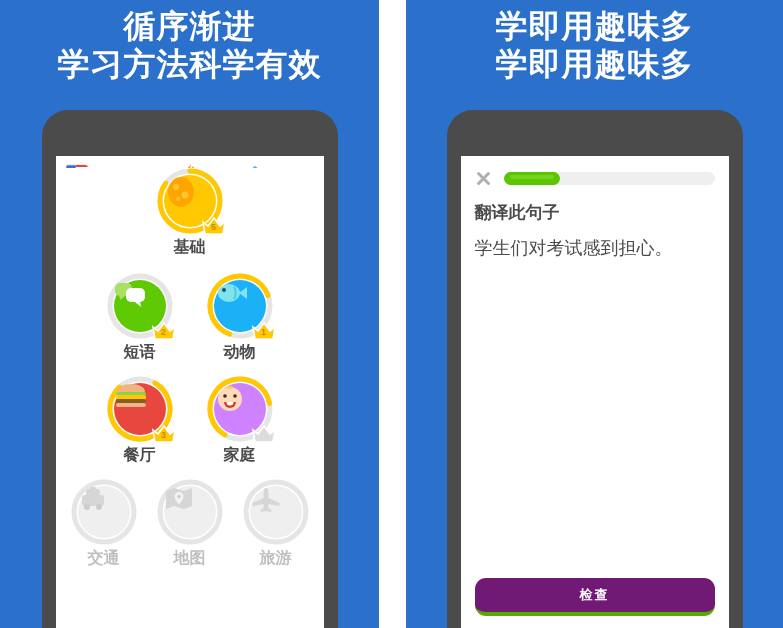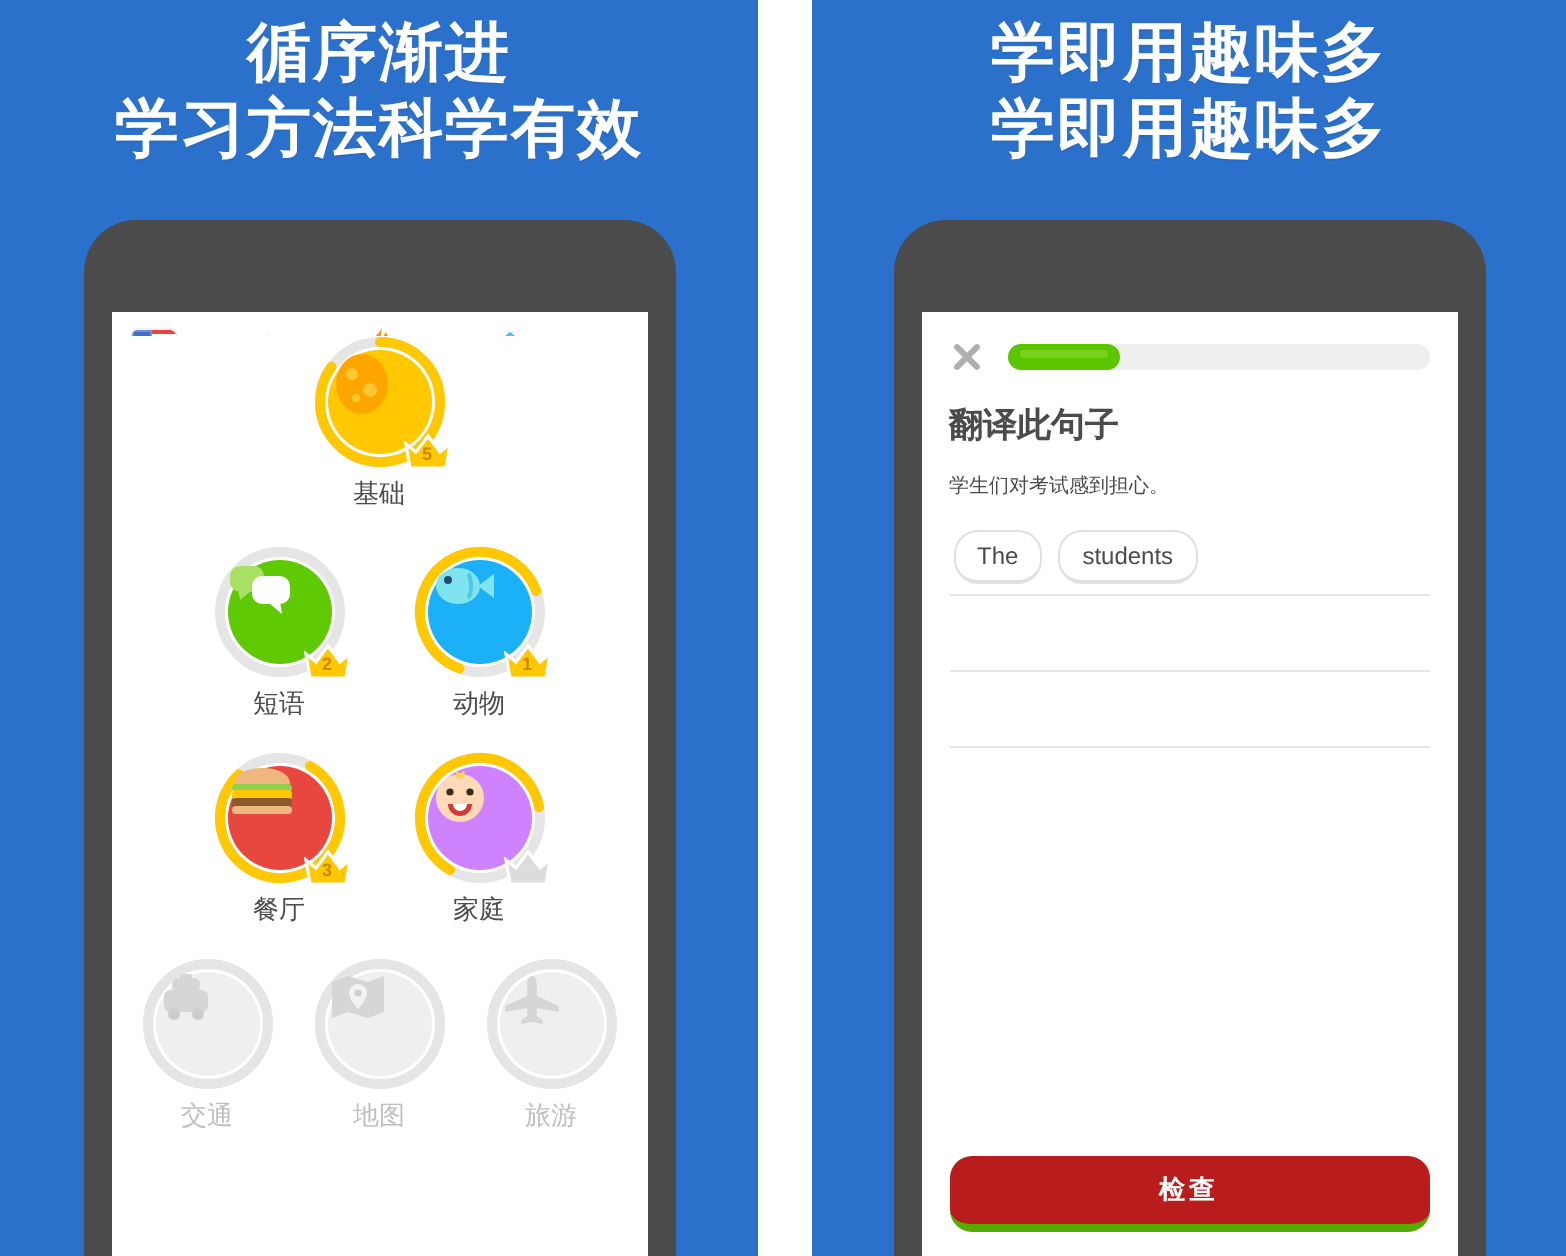--- a/index.html
+++ b/index.html
@@ -75,21 +75,21 @@
     border-radius: 50%; display: flex; align-items: center; justify-content: center;
   }
   .crown-badge {
     position: absolute; right: -4px; bottom: -2px; width: 26px; height: 20px;
   }
   .crown-badge .num {
     position: absolute; left: 0; right: 0; top: 6px; text-align: center;
     font-size: 9px; font-weight: bold; color: #c98a00;
   }
   .skill .label {
-    margin-top: 5px; font-size: 13px; font-weight: normal; color: #4b4b4b;
+    margin-top: 5px; font-size: 16px; font-weight: bold; color: #4b4b4b;
     line-height: 16px;
   }
   .skill.locked .label { color: #bfbfbf; }
 
   
   .lesson { padding: 14px 14px 0 14px; height: 100%; position: relative; }
   .lesson-top { display: flex; align-items: center; gap: 12px; }
   .close-x { width: 17px; height: 17px; position: relative; flex: none; cursor: pointer; }
   .close-x::before, .close-x::after {
     content:""; position:absolute; left: 0; top: 7px; width: 17px; height: 3px;
@@ -102,41 +102,41 @@
   }
   .progress-fill {
     position: absolute; left: 0; top: 0; height: 13px; border-radius: 7px;
     background: #5bc500;
   }
   .progress-fill::after {
     content: ""; position: absolute; left: 6px; top: 3px; right: 6px; height: 4px;
     background: #7ed321; border-radius: 3px; opacity: .85;
   }
   .prompt-title { margin-top: 14px; font-size: 17px; font-weight: bold; color: #4b4b4b; }
-  .prompt-sentence { margin-top: 12px; font-size: 10px; color: #4b4b4b; }
+  .prompt-sentence { margin-top: 12px; font-size: 18px; color: #4b4b4b; }
 
   .answer-area { margin-top: 10px; }
   .answer-line {
     height: 38px; border-bottom: 1px solid #e5e5e5; display: flex; align-items: center;
     gap: 8px; padding-left: 2px;
   }
   .tile {
     display: inline-flex; align-items: center; justify-content: center;
     min-height: 26px; padding: 5px 11px; font-size: 12px; color: #4b4b4b;
     background: #ffffff; border: 1px solid #e0e0e0; border-bottom-width: 2px;
     border-radius: 12px; cursor: pointer; white-space: nowrap;
   }
   .bank { margin-top: 14px; display: flex; flex-direction: column; gap: 9px; align-items: center; }
   .bank-row { display: flex; gap: 9px; justify-content: center; }
   .tile.empty {
     background: #e5e5e5; border-color: #e5e5e5; min-width: 58px; color: transparent;
   }
   .check-btn {
     position: absolute; left: 14px; right: 14px; bottom: 12px;
-    height: 38px; border-radius: 11px; background: #b91c1c;
+    height: 38px; border-radius: 11px; background: #701a75;
     border: 0; border-bottom: 4px solid #56ab00;
     color: #ffffff; font-size: 13px; font-weight: bold; letter-spacing: 2px;
     cursor: pointer; font-family: inherit;
   }
 </style>
 </head>
 <body>
 
 <div class="stage">
 
@@ -380,28 +380,20 @@
           <div class="lesson-top">
             <div class="close-x"></div>
             <div class="progress-track">
               <div class="progress-fill" id="progressFill" style="width: 27%;"></div>
             </div>
           </div>
 
           <div class="prompt-title">翻译此句子</div>
           <div class="prompt-sentence">学生们对考试感到担心。</div>
 
-          <div class="answer-area">
-            <div class="answer-line">
-              <span class="tile">The</span>
-              <span class="tile">students</span>
-            </div>
-            <div class="answer-line"></div>
-            <div class="answer-line"></div>
-          </div>
 
 
           <button class="check-btn">检查</button>
         </div>
       </div>
     </div>
   </div>
 
 </div>
 

